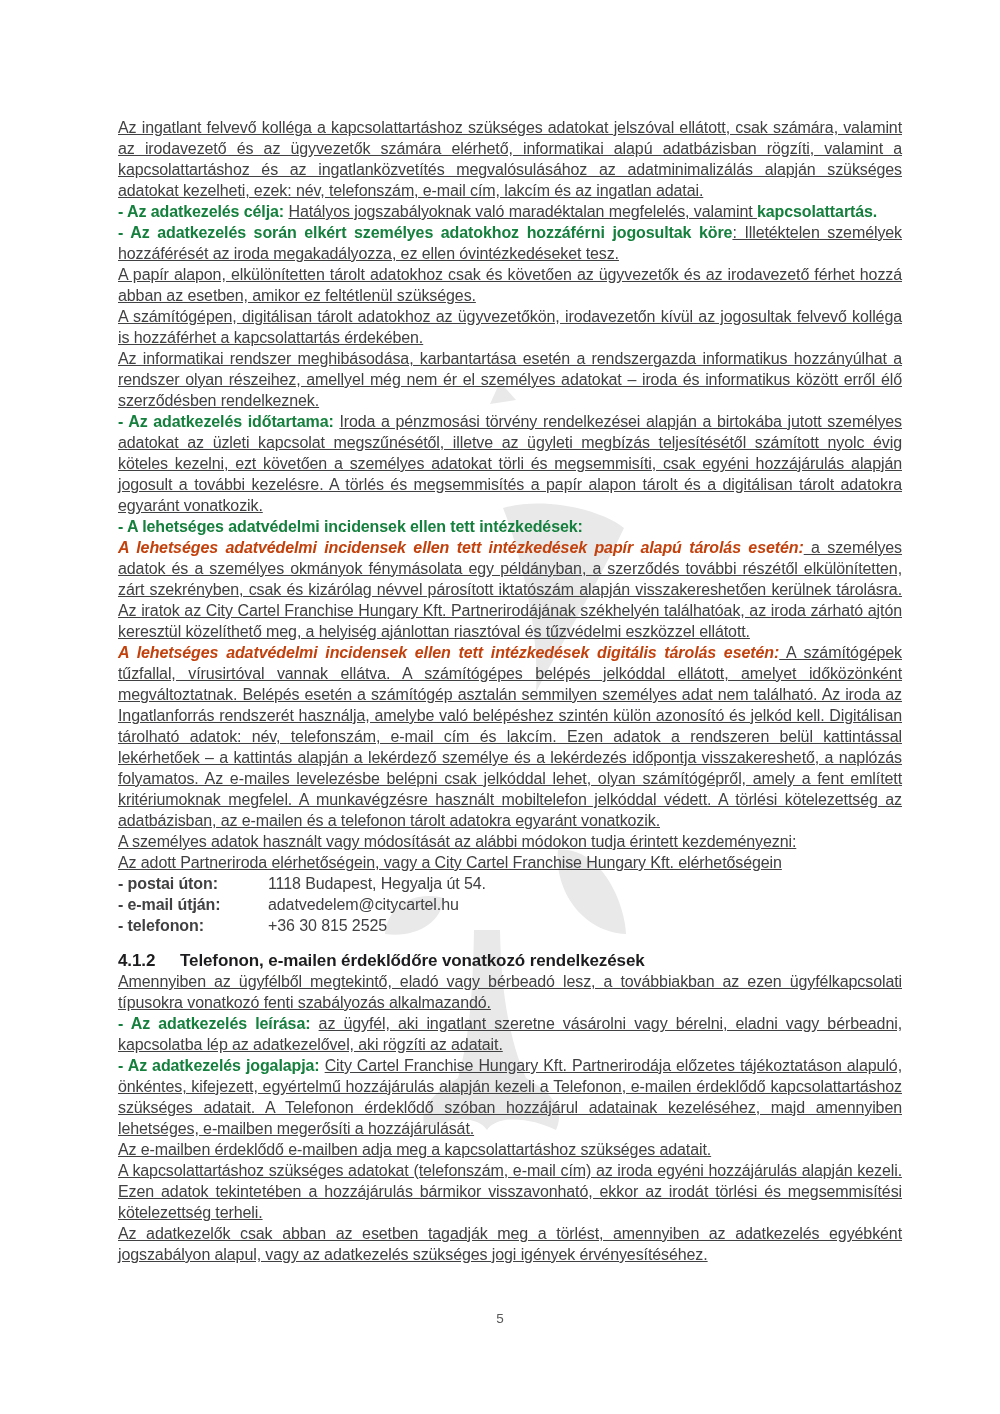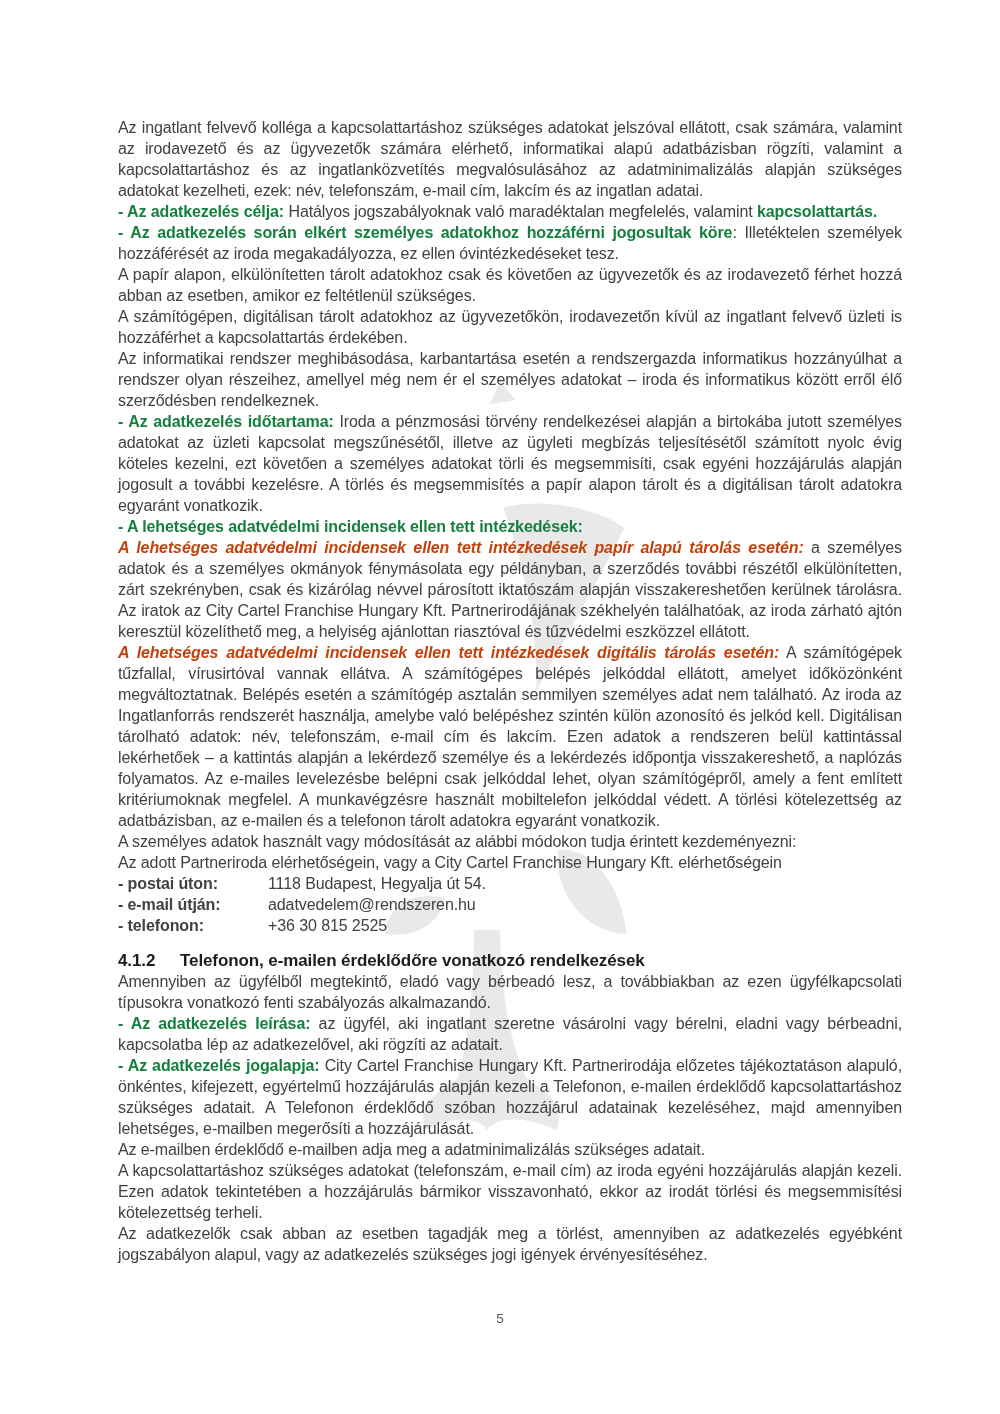--- a/index.html
+++ b/index.html
@@ -20,21 +20,21 @@
     position:absolute;
     left:118px;top:117px;
     width:784px;
     z-index:1;
     color:#414042;
     font-size:16px;
     line-height:21px;
     letter-spacing:-0.1px;
   }
   p.para{margin:0;text-align:justify;}
-  .run-normal{font-weight:400;}
+  .run-normal{font-weight:400;text-decoration:underline;}
   .run-bold{font-weight:700;color:#15803d;}
   .run-bolditalic{font-weight:700;font-style:italic;color:#c2410c;}
   .contact-row{display:flex;margin:0;}
   .contact-label{width:150px;flex:0 0 150px;font-weight:bold;}
   .contact-value{flex:1;}
   .heading{
     margin:14px 0 0 0;
     font-weight:700;
     color:#1d1c1e;
     font-size:17px;
@@ -63,43 +63,43 @@
       <path d="M286 556 C284 520 258 468 218 472 C214 512 242 554 286 556 Z"></path>
       <path d="M134 552 L160 552 C161 610 168 658 186 700 C210 714 226 730 216 752 C192 740 158 736 147 752 C137 736 106 740 86 752 C76 730 96 714 118 700 C130 658 133 610 134 552 Z"></path>
     </g>
   </svg>
 
   <main class="doc-body">
       <p class="para"><span class="run-normal">Az ingatlant felvevő kolléga a kapcsolattartáshoz szükséges adatokat jelszóval ellátott, csak számára, valamint az irodavezető és az ügyvezetők számára elérhető, informatikai alapú adatbázisban rögzíti, valamint a kapcsolattartáshoz és az ingatlanközvetítés megvalósulásához az adatminimalizálás alapján szükséges adatokat kezelheti, ezek: név, telefonszám, e-mail cím, lakcím és az ingatlan adatai.</span></p>
       <p class="para"><span class="run-bold">- Az adatkezelés célja: </span><span class="run-normal">Hatályos jogszabályoknak való maradéktalan megfelelés, valamint </span><span class="run-bold">kapcsolattartás.</span></p>
       <p class="para"><span class="run-bold">- Az adatkezelés során elkért személyes adatokhoz hozzáférni jogosultak köre</span><span class="run-normal">: Illetéktelen személyek hozzáférését az iroda megakadályozza, ez ellen óvintézkedéseket tesz.</span></p>
       <p class="para"><span class="run-normal">A papír alapon, elkülönítetten tárolt adatokhoz csak és követően az ügyvezetők és az irodavezető férhet hozzá abban az esetben, amikor ez feltétlenül szükséges.</span></p>
-      <p class="para"><span class="run-normal">A számítógépen, digitálisan tárolt adatokhoz az ügyvezetőkön, irodavezetőn kívül az ingatlant felvevő üzleti is hozzáférhet a kapcsolattartás érdekében.</span></p>
+      <p class="para"><span class="run-normal">A számítógépen, digitálisan tárolt adatokhoz az ügyvezetőkön, irodavezetőn kívül az jogosultak felvevő kolléga is hozzáférhet a kapcsolattartás érdekében.</span></p>
       <p class="para"><span class="run-normal">Az informatikai rendszer meghibásodása, karbantartása esetén a rendszergazda informatikus hozzányúlhat a rendszer olyan részeihez, amellyel még nem ér el személyes adatokat – iroda és informatikus között erről élő szerződésben rendelkeznek.</span></p>
       <p class="para"><span class="run-bold">- Az adatkezelés időtartama: </span><span class="run-normal">Iroda a pénzmosási törvény rendelkezései alapján a birtokába jutott személyes adatokat az üzleti kapcsolat megszűnésétől, illetve az ügyleti megbízás teljesítésétől számított nyolc évig köteles kezelni, ezt követően a személyes adatokat törli és megsemmisíti, csak egyéni hozzájárulás alapján jogosult a további kezelésre. A törlés és megsemmisítés a papír alapon tárolt és a digitálisan tárolt adatokra egyaránt vonatkozik.</span></p>
       <p class="para"><span class="run-bold">- A lehetséges adatvédelmi incidensek ellen tett intézkedések:</span></p>
       <p class="para"><span class="run-bolditalic">A lehetséges adatvédelmi incidensek ellen tett intézkedések papír alapú tárolás esetén:</span><span class="run-normal"> a személyes adatok és a személyes okmányok fénymásolata egy példányban, a szerződés további részétől elkülönítetten, zárt szekrényben, csak és kizárólag névvel párosított iktatószám alapján visszakereshetően kerülnek tárolásra. Az iratok az City Cartel Franchise Hungary Kft. Partnerirodájának székhelyén találhatóak, az iroda zárható ajtón keresztül közelíthető meg, a helyiség ajánlottan riasztóval és tűzvédelmi eszközzel ellátott.</span></p>
       <p class="para"><span class="run-bolditalic">A lehetséges adatvédelmi incidensek ellen tett intézkedések digitális tárolás esetén:</span><span class="run-normal"> A számítógépek tűzfallal, vírusirtóval vannak ellátva. A számítógépes belépés jelkóddal ellátott, amelyet időközönként megváltoztatnak. Belépés esetén a számítógép asztalán semmilyen személyes adat nem található. Az iroda az Ingatlanforrás rendszerét használja, amelybe való belépéshez szintén külön azonosító és jelkód kell. Digitálisan tárolható adatok: név, telefonszám, e-mail cím és lakcím. Ezen adatok a rendszeren belül kattintással lekérhetőek – a kattintás alapján a lekérdező személye és a lekérdezés időpontja visszakereshető, a naplózás folyamatos. Az e-mailes levelezésbe belépni csak jelkóddal lehet, olyan számítógépről, amely a fent említett kritériumoknak megfelel. A munkavégzésre használt mobiltelefon jelkóddal védett. A törlési kötelezettség az adatbázisban, az e-mailen és a telefonon tárolt adatokra egyaránt vonatkozik.</span></p>
       <p class="para"><span class="run-normal">A személyes adatok használt vagy módosítását az alábbi módokon tudja érintett kezdeményezni:</span></p>
       <p class="para"><span class="run-normal">Az adott Partneriroda elérhetőségein, vagy a City Cartel Franchise Hungary Kft. elérhetőségein</span></p>
       <div class="contact-row">
         <span class="contact-label">- postai úton:</span>
         <span class="contact-value">1118 Budapest, Hegyalja út 54.</span>
       </div>
       <div class="contact-row">
         <span class="contact-label">- e-mail útján:</span>
-        <span class="contact-value">adatvedelem@rendszeren.hu</span>
+        <span class="contact-value">adatvedelem@citycartel.hu</span>
       </div>
       <div class="contact-row">
         <span class="contact-label">- telefonon:</span>
         <span class="contact-value">+36 30 815 2525</span>
       </div>
       <h2 class="heading"><span class="heading-number">4.1.2</span><span>Telefonon, e-mailen érdeklődőre vonatkozó rendelkezések</span></h2>
       <p class="para"><span class="run-normal">Amennyiben az ügyfélből megtekintő, eladó vagy bérbeadó lesz, a továbbiakban az ezen ügyfélkapcsolati típusokra vonatkozó fenti szabályozás alkalmazandó.</span></p>
       <p class="para"><span class="run-bold">- Az adatkezelés leírása: </span><span class="run-normal">az ügyfél, aki ingatlant szeretne vásárolni vagy bérelni, eladni vagy bérbeadni, kapcsolatba lép az adatkezelővel, aki rögzíti az adatait.</span></p>
       <p class="para"><span class="run-bold">- Az adatkezelés jogalapja: </span><span class="run-normal">City Cartel Franchise Hungary Kft. Partnerirodája előzetes tájékoztatáson alapuló, önkéntes, kifejezett, egyértelmű hozzájárulás alapján kezeli a Telefonon, e-mailen érdeklődő kapcsolattartáshoz szükséges adatait. A Telefonon érdeklődő szóban hozzájárul adatainak kezeléséhez, majd amennyiben lehetséges, e-mailben megerősíti a hozzájárulását.</span></p>
-      <p class="para"><span class="run-normal">Az e-mailben érdeklődő e-mailben adja meg a adatminimalizálás szükséges adatait.</span></p>
+      <p class="para"><span class="run-normal">Az e-mailben érdeklődő e-mailben adja meg a kapcsolattartáshoz szükséges adatait.</span></p>
       <p class="para"><span class="run-normal">A kapcsolattartáshoz szükséges adatokat (telefonszám, e-mail cím) az iroda egyéni hozzájárulás alapján kezeli. Ezen adatok tekintetében a hozzájárulás bármikor visszavonható, ekkor az irodát törlési és megsemmisítési kötelezettség terheli.</span></p>
       <p class="para"><span class="run-normal">Az adatkezelők csak abban az esetben tagadják meg a törlést, amennyiben az adatkezelés egyébként jogszabályon alapul, vagy az adatkezelés szükséges jogi igények érvényesítéséhez.</span></p>
     </main>
 
   <div class="page-footer">5</div>
 </div>
 
 </body></html>

